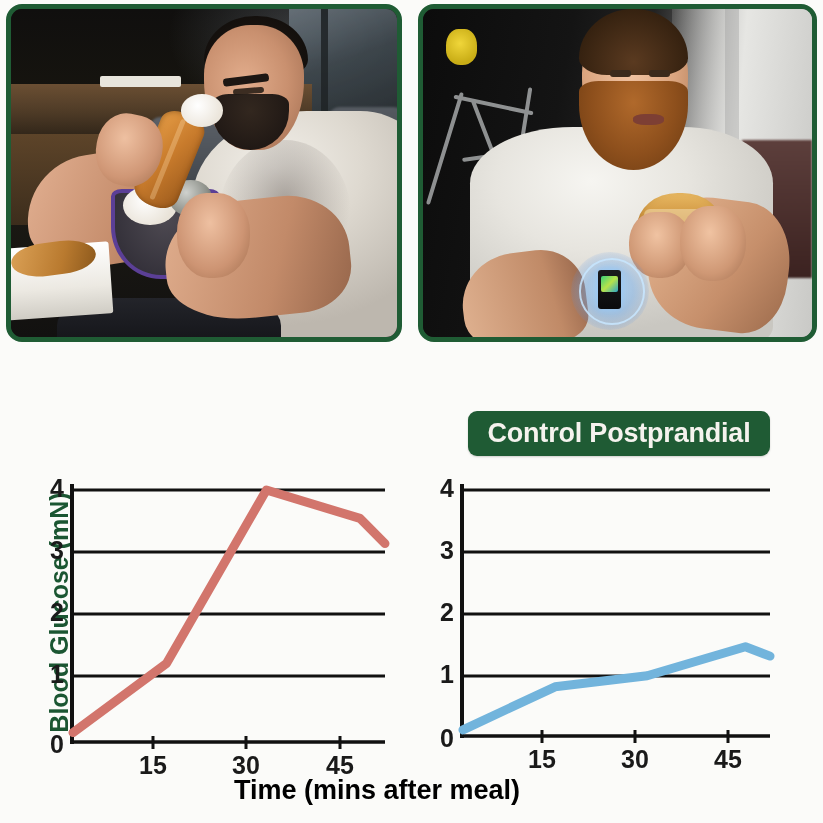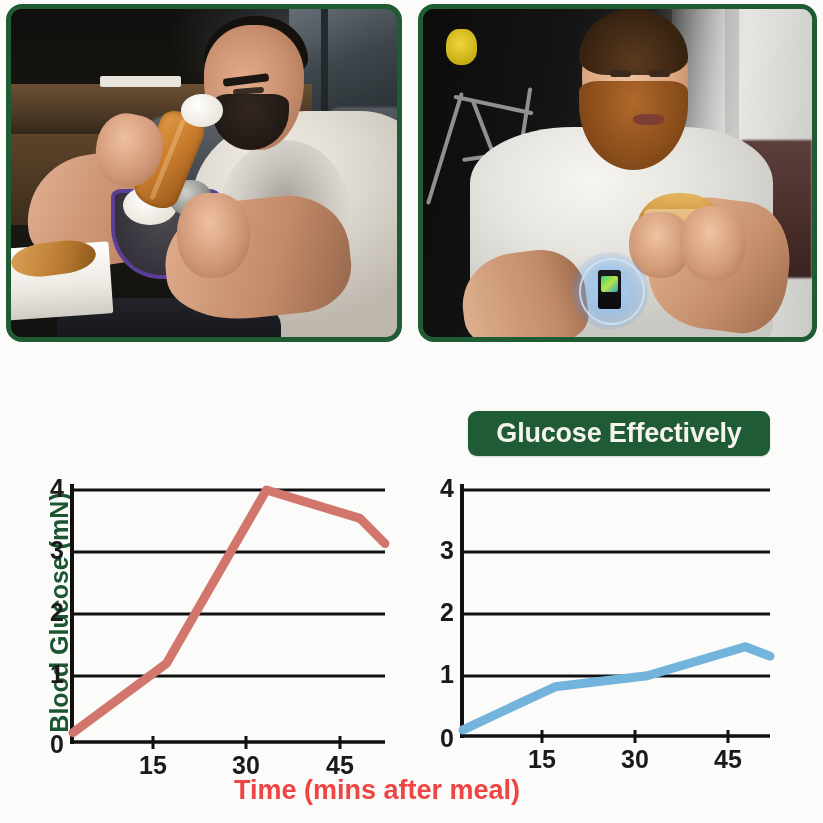--- a/index.html
+++ b/index.html
@@ -370,21 +370,21 @@
     color: #1b5632;
     white-space: nowrap;
   }
   .xlabel {
     position: absolute;
     left: 0; top: 309px;
     width: 754px;
     text-align: center;
     font-size: 27px;
     font-weight: 700;
-    color: #ef4444;
+    color: #000000;
     white-space: nowrap;
   }
 
   .plot { position: absolute; top: 0; }
   .plot.left  { left: 40px;  width: 350px; height: 300px; }
   .plot.right { left: 430px; width: 350px; height: 300px; }
   .plot svg { display:block; }
 
   .ytick, .xtick {
     position: absolute;
@@ -465,21 +465,21 @@
           <div class="b-watch-glow"></div>
           <div class="b-watch-ring"></div>
           <div class="b-watch"></div>
         </div>
       </div>
     </div>
 
   </div>
 
 
-  <div class="badge">Glucose Effectively</div>
+  <div class="badge">Control Postprandial</div>
 
   <div class="charts">
 
     <div class="ylabel">Blood Glucose (mN)</div>
 
     <div class="plot left">
       <svg width="350" height="300" viewBox="0 0 350 300">
         <g stroke="#111111" stroke-width="3">
           <line x1="32" y1="24" x2="345" y2="24"></line>
           <line x1="32" y1="86" x2="345" y2="86"></line>

